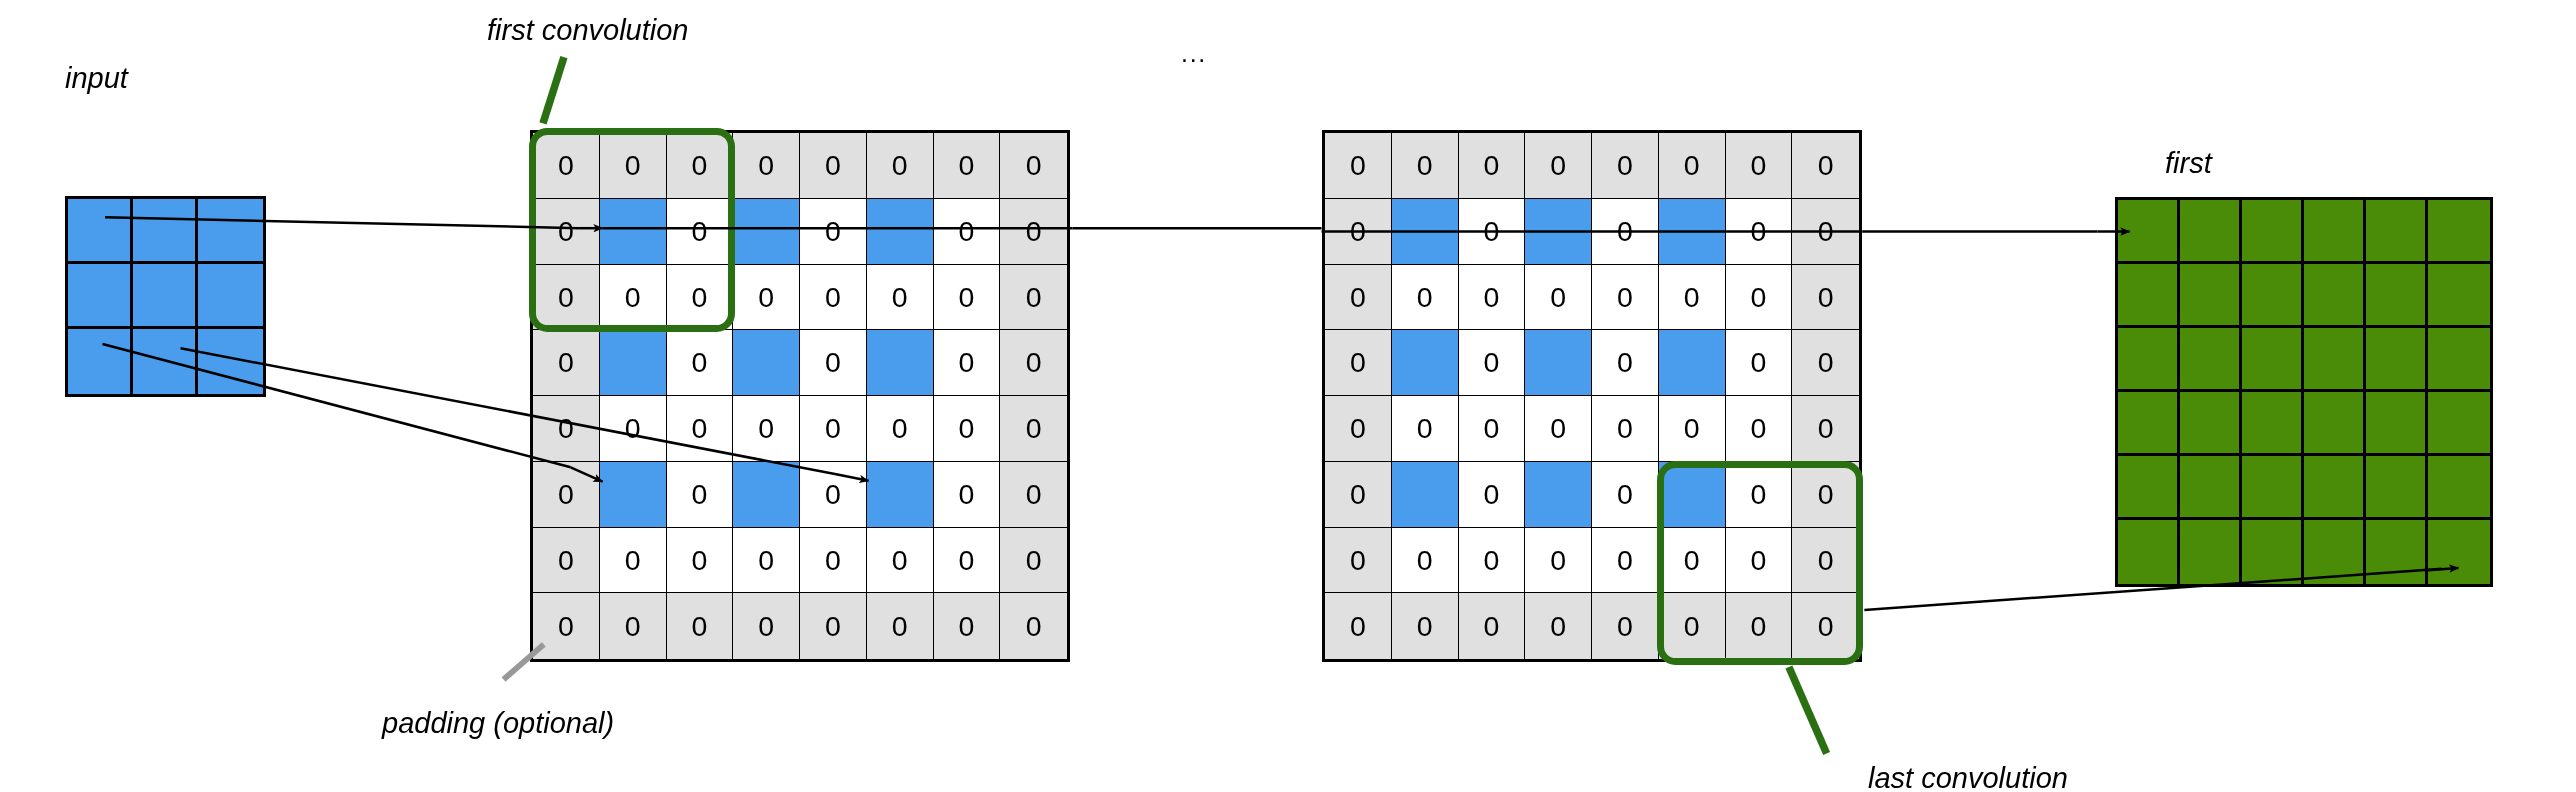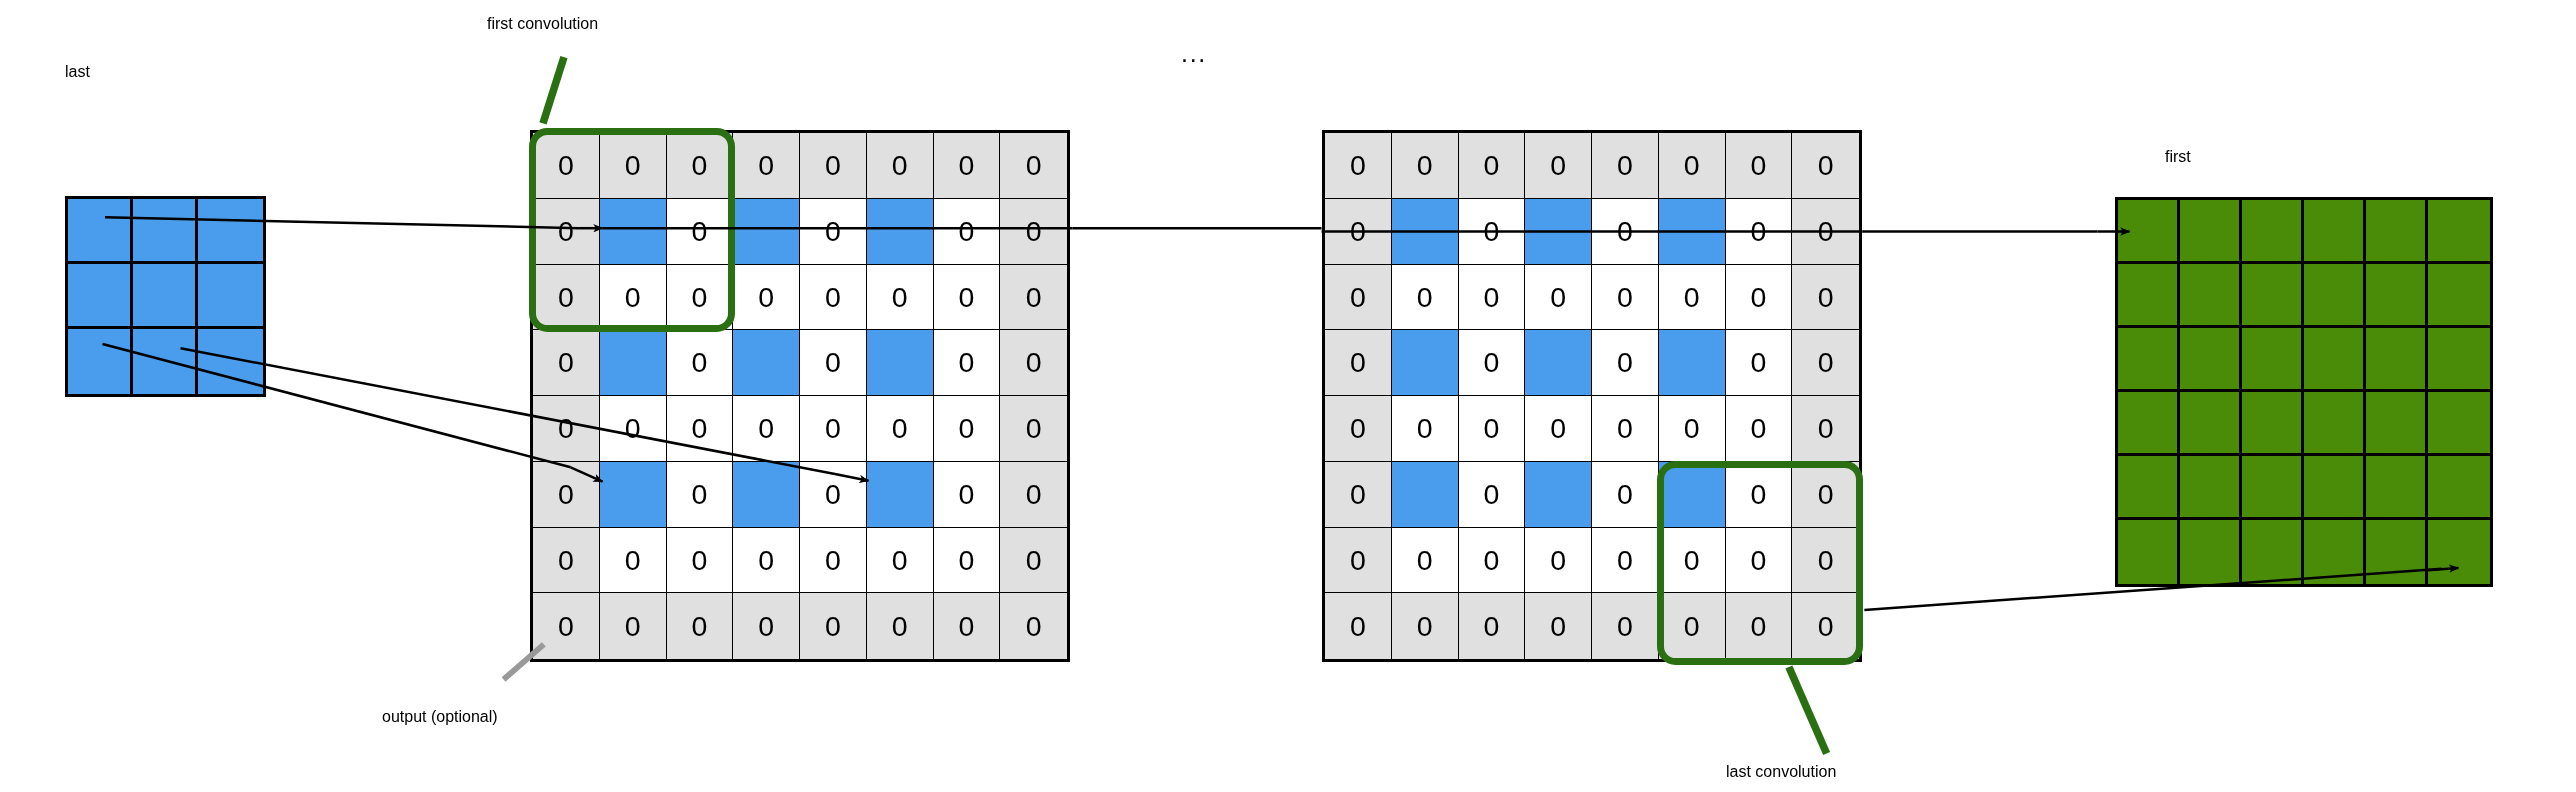--- a/index.html
+++ b/index.html
@@ -10,24 +10,25 @@
   #canvas {
     position: relative;
     width: 2576px;
     height: 792px;
     background: #ffffff;
     font-family: "Liberation Sans", sans-serif;
     overflow: hidden;
   }
   .label {
     position: absolute;
-    font-size: 16px;
+    font-size: 29px;
     color: #000000;
     white-space: nowrap;
     line-height: 1;
+    font-style: italic;
   }
   .ellipsis {
     position: absolute;
     font-size: 25px;
     color: #000000;
     letter-spacing: 1.7px;
     line-height: 1;
   }
   
   .grid {
@@ -85,31 +86,31 @@
     width: 2576px;
     height: 792px;
     pointer-events: none;
   }
 </style>
 </head>
 <body>
 
 <div id="canvas">
 
-  <div class="label" style="left:65px; top:64px;">last</div>
+  <div class="label" style="left:65px; top:64px;">input</div>
 
   <div class="label" style="left:487px; top:16px;">first convolution</div>
 
   <div class="ellipsis" style="left:1181px; top:41px;">...</div>
 
   <div class="label" style="left:2165px; top:149px;">first</div>
 
-  <div class="label" style="left:382px; top:709px;">output (optional)</div>
-
-  <div class="label" style="left:1726px; top:764px;">last convolution</div>
+  <div class="label" style="left:382px; top:709px;">padding (optional)</div>
+
+  <div class="label" style="left:1868px; top:764px;">last convolution</div>
 
   <div class="grid" id="input-grid" style="left:65px; top:196px; width:201px; height:201px;
               grid-template-columns:repeat(3,1fr); grid-template-rows:repeat(3,1fr);">
       <div class="cell blue"></div>
       <div class="cell blue"></div>
       <div class="cell blue lastcol"></div>
       <div class="cell blue"></div>
       <div class="cell blue"></div>
       <div class="cell blue lastcol"></div>
       <div class="cell blue lastrow"></div>

